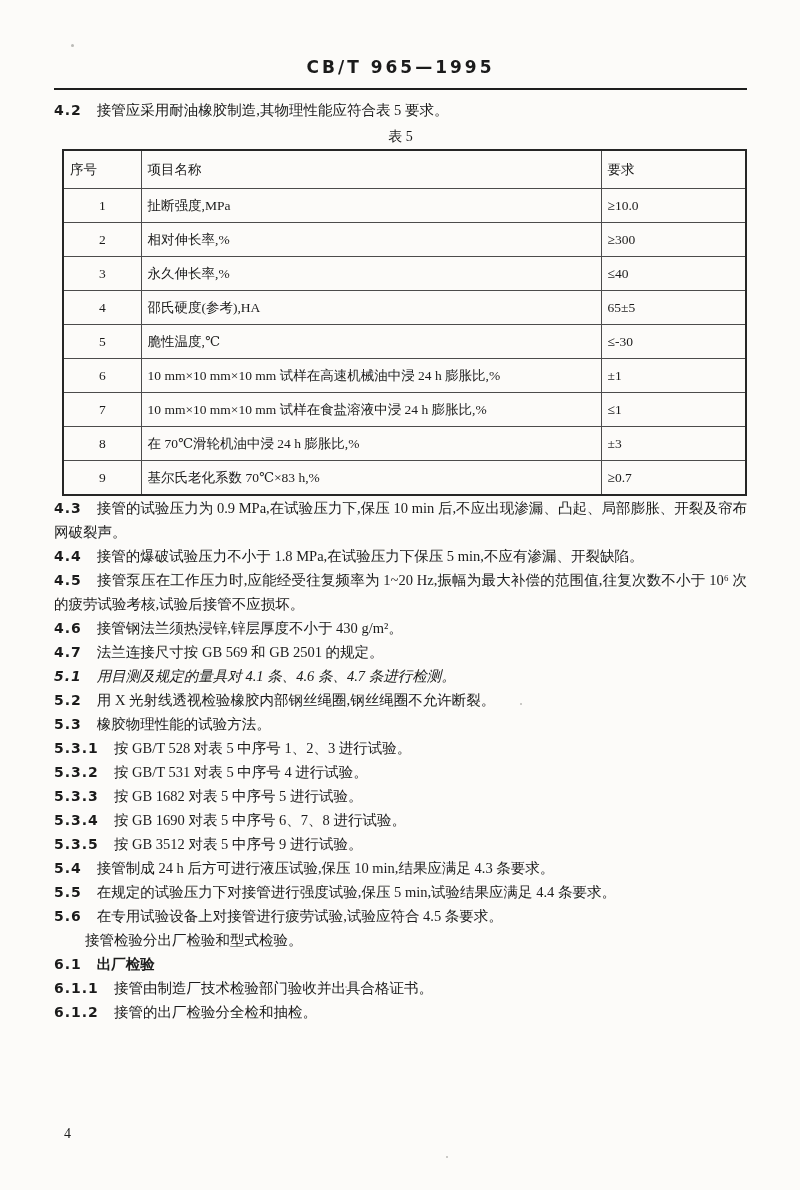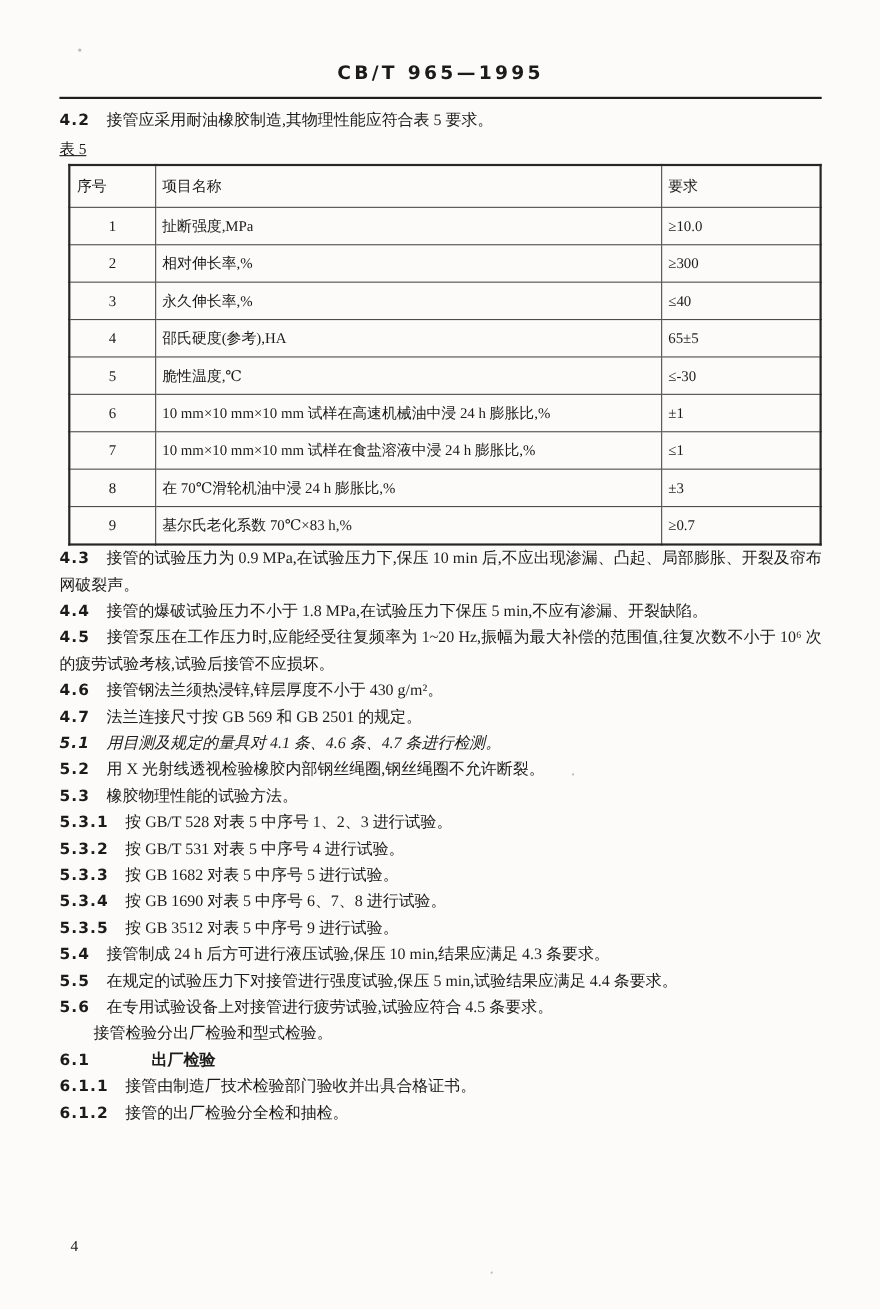--- a/index.html
+++ b/index.html
@@ -37,24 +37,23 @@
     font-family:"DejaVu Sans","Liberation Sans",sans-serif;
     font-weight:700;
     font-size:14px;
     margin-right:15px;
     letter-spacing:1px;
   }
   .mt-first { margin-top:16px; }
 
   .table-caption {
     margin-top:3px;
-    text-align:left;
+    text-align:center;
     font-size:14px;
     line-height:24px;
-    text-decoration:underline;
   }
 
   table.spec {
     margin-left:8px;
     width:calc(100% - 8px);
     border-collapse:collapse;
     table-layout:fixed;
     font-size:13.5px;
     border:2px solid #262626;
   }
@@ -81,21 +80,20 @@
   .gap-11 { margin-top:11px; }
   .gap-14 { margin-top:14px;font-style:italic; }
   .gap-2  { margin-top:2px; }
   .gap-4  { margin-top:4px; }
 
   .intro { text-indent:31px; }
 
   .clause-subhead .sub {
     font-family:"DejaVu Sans","Liberation Sans",sans-serif;
     font-weight:700;
-    margin-left:41px;
   }
 
   .page-number {
     position:absolute;
     left:64px; top:1122px;
     font-size:14px;
     line-height:24px;
   }
 
   .speck {

